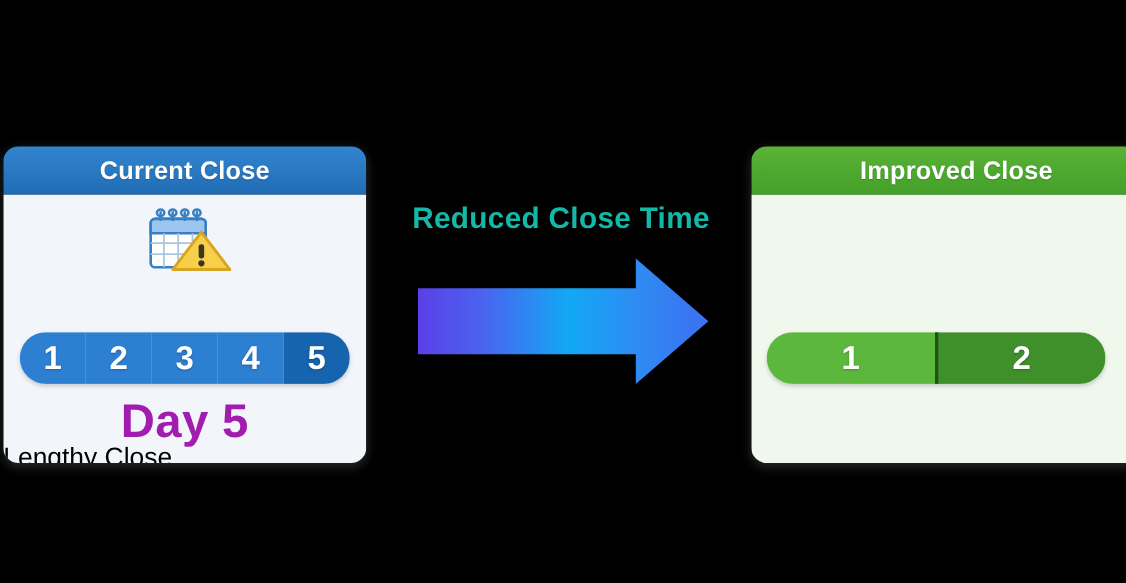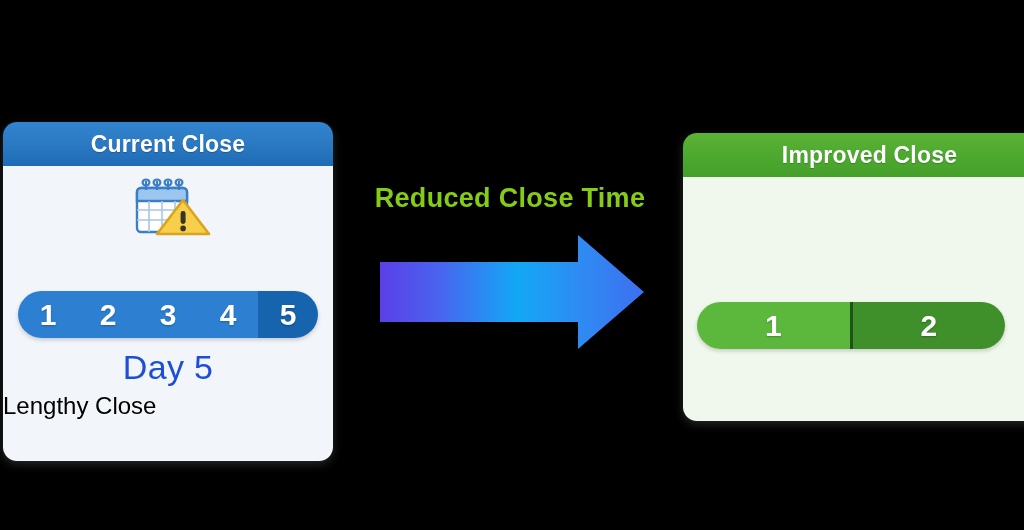--- a/index.html
+++ b/index.html
@@ -28,21 +28,21 @@
     font-size: 23px;
     letter-spacing: 0.2px;
     text-shadow: 0 1px 1px rgba(0,0,0,0.22);
   }
   .card-body {
     position: relative;
     height: calc(100% - 44px);
   }
 
   
-  #card-current { left: 3px; top: 122px; width: 330px; height: 339px; }
+  #card-current { left: 3px; top: 133px; width: 330px; height: 288px; }
   #card-current .card-header {
     background: linear-gradient(180deg, #3284cf 0%, #2a79c2 50%, #1f6cb5 100%);
   }
   #card-current .card-body { background: #f2f5fa; }
 
   
   #card-improved { left: 683px; top: 133px; width: 373px; height: 288px; }
   #card-improved .card-header {
     background: linear-gradient(180deg, #5cb336 0%, #4ca82e 55%, #45a02a 100%);
   }
@@ -86,43 +86,43 @@
   #pill-improved .seg { flex: 1 1 0; }
   #pill-improved .seg.light { background: #5cb83d; }
   #pill-improved .seg.dark  { background: #3f8f2b; border-left: 3px solid #1e5417; }
 
   
   .day-label {
     position: absolute;
     left: 0; right: 0;
     top: 182px;
     text-align: center;
-    font-size: 34px;
-    font-weight: normal;
-    color: #1d4ed8;
+    font-size: 43px;
+    font-weight: bold;
+    color: #a21caf;
     letter-spacing: 0.3px;
   }
   .sub-label {
     position: absolute;
     left: 0; right: 0;
     top: 226px;
     text-align: left;
     font-size: 24px;
     color: #000000;
   }
 
   
   #arrow-caption {
     position: absolute;
     left: 355px; top: 183px;
     width: 310px;
     text-align: center;
     font-size: 27px;
     font-weight: bold;
-    color: #84cc16;
+    color: #14b8a6;
     letter-spacing: 0.3px;
     white-space: nowrap;
   }
   #arrow-wrap { position: absolute; left: 378px; top: 232px; width: 268px; height: 120px; }
   #arrow-wrap svg { display: block; width: 268px; height: 120px; }
 </style>
 </head>
 <body>
 
 <div id="stage">

